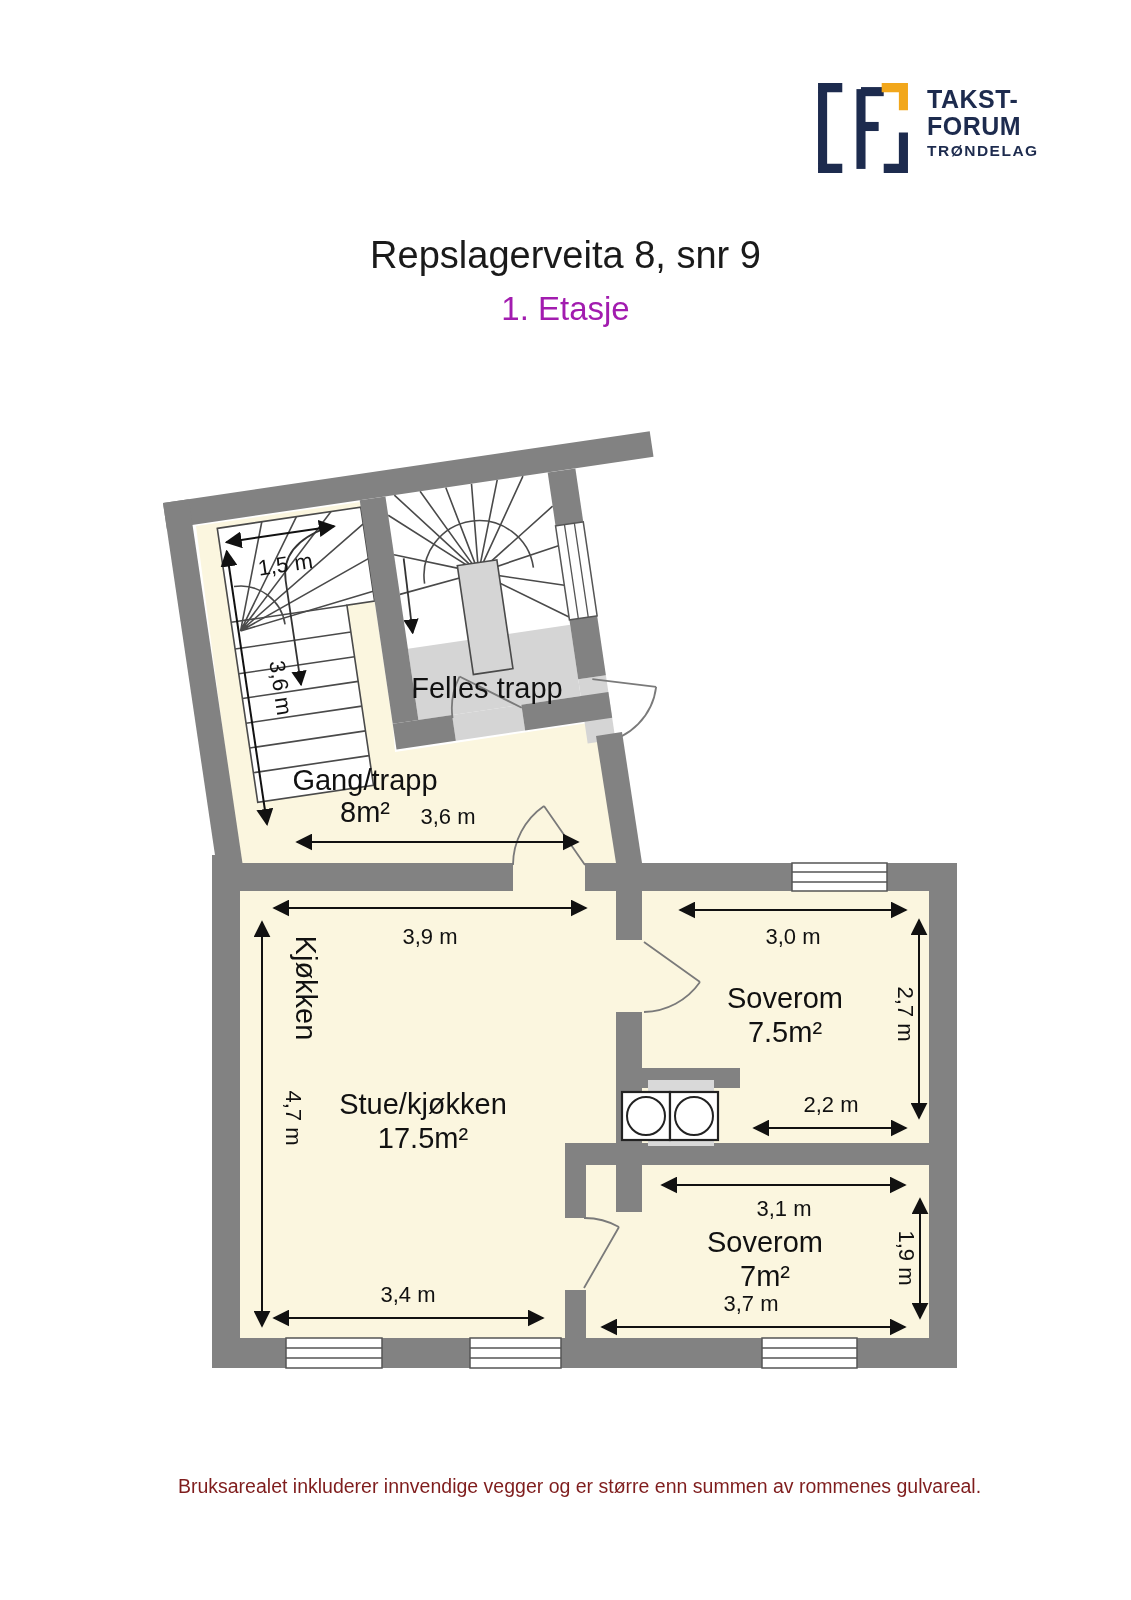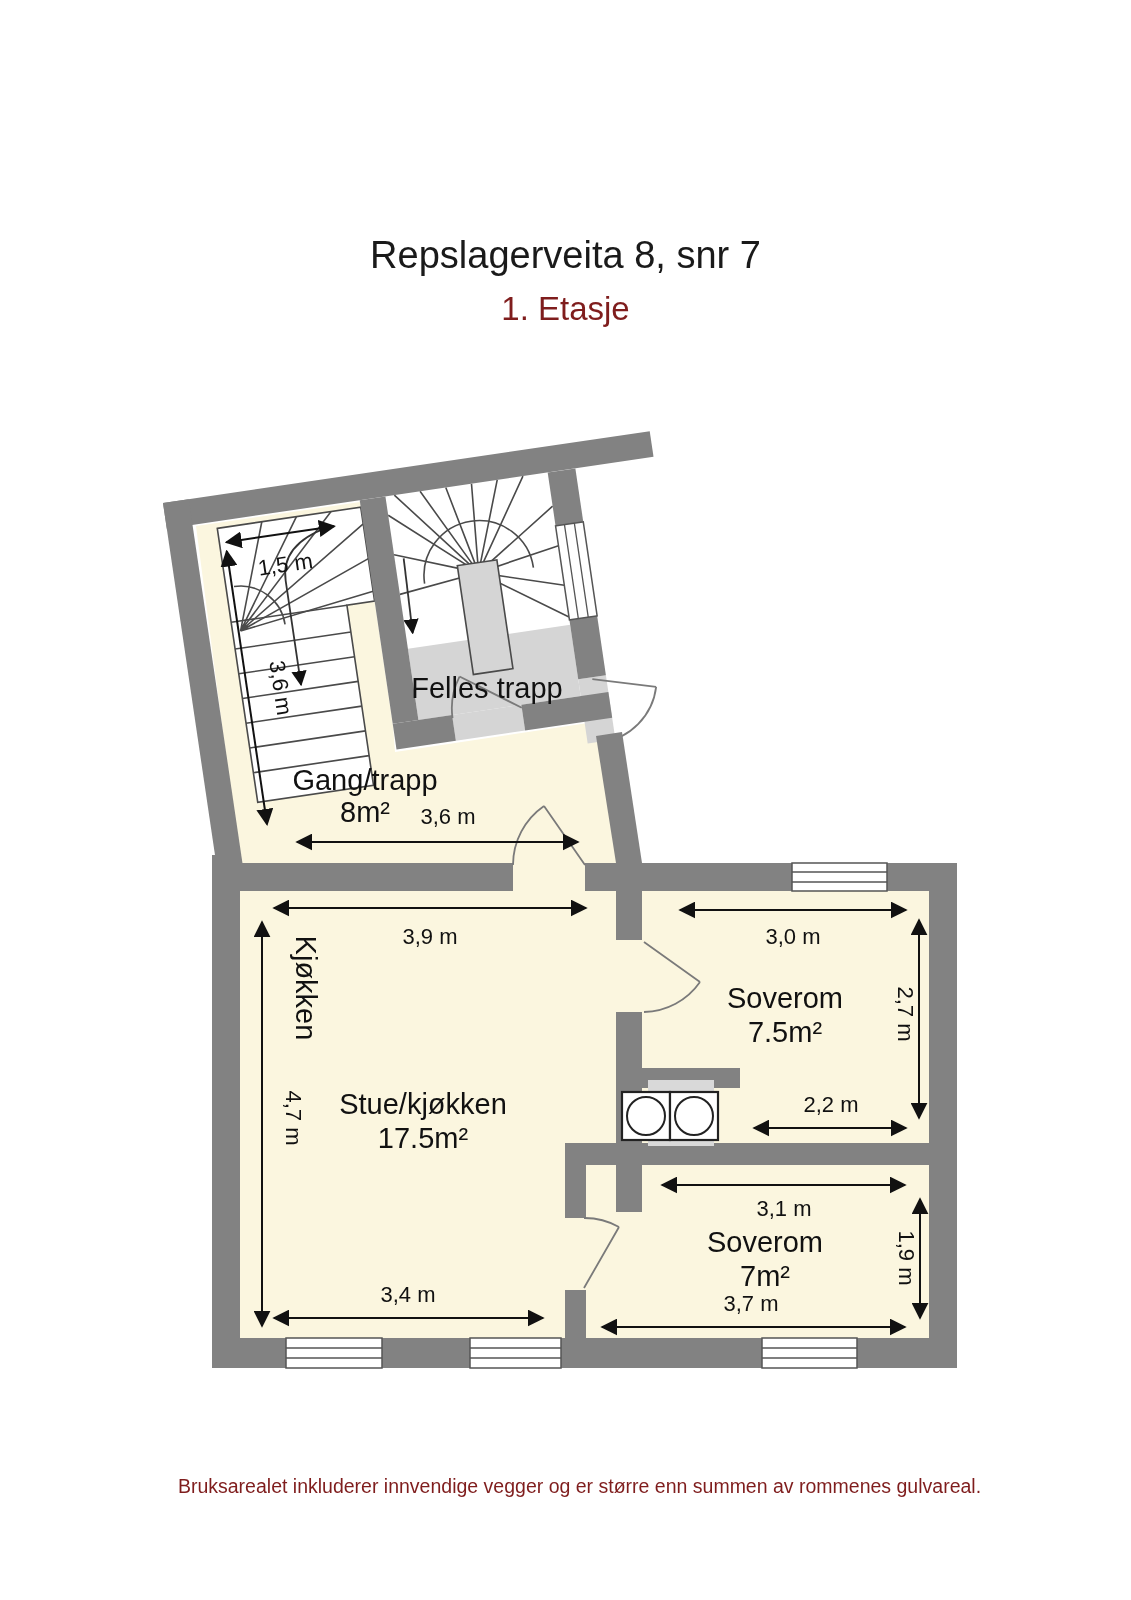--- a/index.html
+++ b/index.html
@@ -7,21 +7,21 @@
         font-family:"Liberation Sans", sans-serif;}
   
   #logo{position:absolute;left:815px;top:80px;display:flex;align-items:flex-start;}
   #logo .brand{margin-left:16px;color:#1d2b4e;font-weight:bold;line-height:1.08;padding-top:6px;}
   #logo .brand .l1,#logo .brand .l2{font-size:25px;letter-spacing:.5px;}
   #logo .brand .l3{font-size:15.5px;letter-spacing:1.5px;margin-top:3px;}
   
   #title{position:absolute;top:234px;left:0;width:100%;text-align:center;
          font-size:38px;color:#1a1a1a;font-weight:400;}
   #subtitle{position:absolute;top:290px;left:0;width:100%;text-align:center;
-         font-size:33px;color:#7f1d1d;font-weight:400;}
+         font-size:33px;color:#a21caf;font-weight:400;}
   
   .footer-line{position:absolute;left:0;width:100%;text-align:center;font-size:19.5px;color:#7f1d1d;padding-left:14px;}
   #footer1{top:1475px;}
   #footer2{top:1513px;}
   
   #plan{position:absolute;left:0;top:0;}
   .wall{fill:#828282;}
   .floor{fill:#fbf6df;}
   .landing{fill:#d5d5d5;}
   .tread{stroke:#4a4a4a;stroke-width:1.6;fill:none;}
@@ -32,22 +32,39 @@
   .winline{stroke:#555;stroke-width:1.3;fill:none;}
   text{fill:#111;}
   .dimtext{font-size:22px;}
   .roomtext{font-size:29px;}
 </style>
 </head>
 <body>
 
 <div id="page">
 
-
-  <div id="title">Repslagerveita 8, snr 7</div>
+  <div id="logo">
+    <svg width="96" height="96" viewBox="0 0 95 95">
+      <g fill="none" stroke="#1d2b4e" stroke-width="9">
+        <path d="M27 7.5 H7.5 V87.5 H27"></path>
+        <path d="M45.5 9 V88"></path>
+        <path d="M45.5 11.5 H68"></path>
+        <path d="M45.5 46 H63"></path>
+        <path d="M68 87.5 H87.5 V52"></path>
+      </g>
+      <path d="M66 7.5 H87.5 V30" fill="none" stroke="#f2a71b" stroke-width="9"></path>
+    </svg>
+    <div class="brand">
+      <div class="l1">TAKST-</div>
+      <div class="l2">FORUM</div>
+      <div class="l3">TRØNDELAG</div>
+    </div>
+  </div>
+
+  <div id="title">Repslagerveita 8, snr 9</div>
   <div id="subtitle">1. Etasje</div>
 
   <svg id="plan" width="1131" height="1600" viewBox="0 0 1131 1600">
     <defs>
       <marker id="arw" viewBox="0 0 10 10" refX="9" refY="5" markerWidth="8.5" markerHeight="8.5" orient="auto-start-reverse">
           <path d="M0 0 L10 5 L0 10 z" fill="#111"></path>
         </marker>
     </defs>
 
     <polygon class="floor" points="196,526 360,502 393,726 395,752 608,720 618,863 240,863"></polygon>

